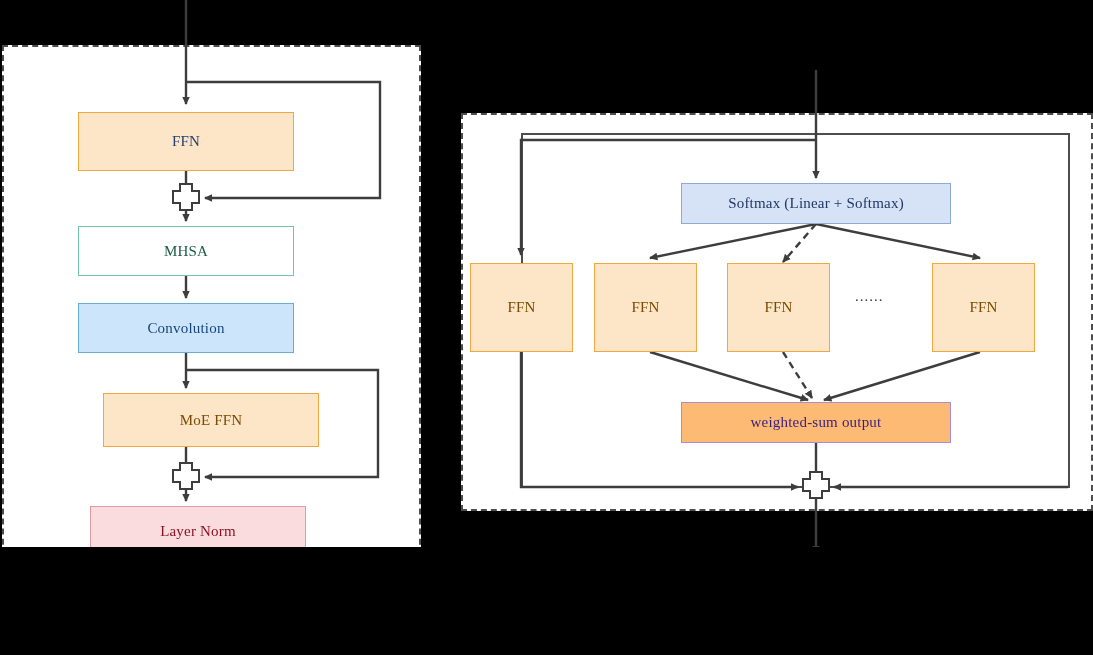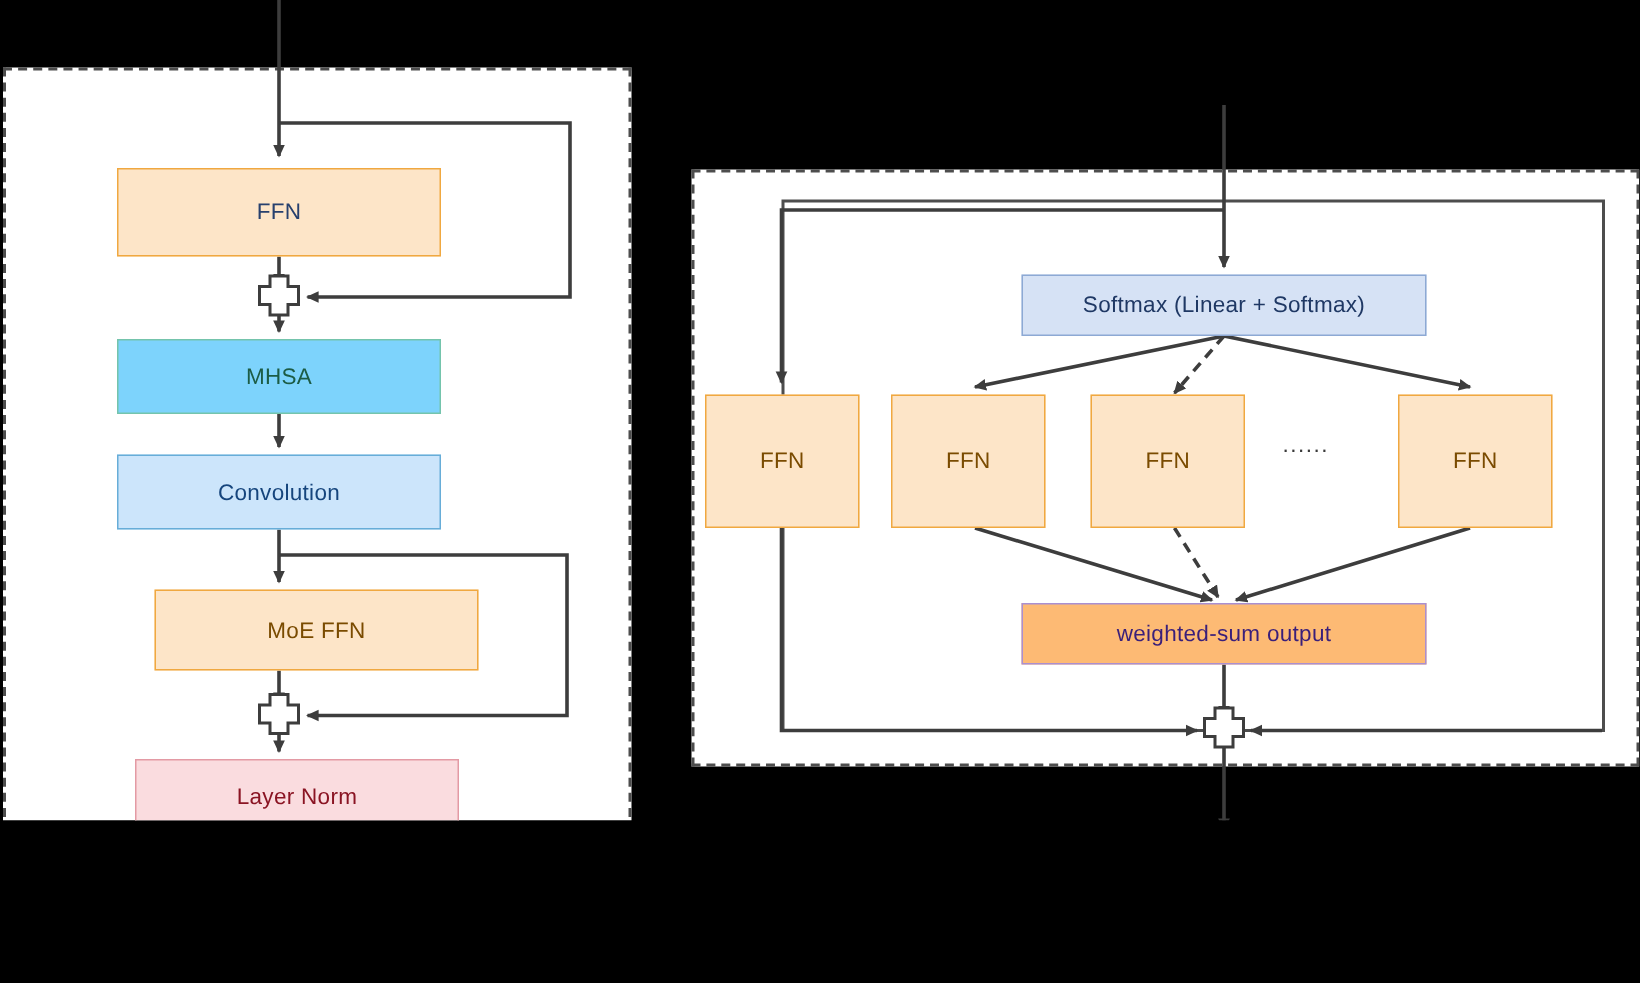--- a/index.html
+++ b/index.html
@@ -1,21 +1,21 @@
 <!DOCTYPE html>
 <html><head>
 <meta charset="utf-8">
 <style>
   html,body{margin:0;padding:0;background:#000;}
   #stage{
     position:relative;
     width:1093px;height:547px;
     background:#000;
     overflow:hidden;
-    font-family:Liberation Sans, sans-serif;
+    font-family:Liberation Serif, serif;
   }
   .panel{
     position:absolute;
     background:#ffffff;
     border:2px dashed #4d4d4d;
     box-sizing:border-box;
   }
   #left-panel{left:2px;top:45px;width:419px;height:550px;}
   #right-panel{left:461px;top:113px;width:632px;height:398px;}
   .inner-rect{
@@ -30,21 +30,21 @@
     display:flex;
     align-items:center;
     justify-content:center;
     font-size:15px;
     letter-spacing:0.2px;
     white-space:nowrap;
   }
   .n-ffn{background:#fde5c8;border:1.5px solid #f0a840;color:#27406e;}
   .n-moe{background:#fde5c8;border:1.5px solid #f0a840;color:#7a4b00;margin-left:25px;}
   .n-expert{background:#fde5c8;border:1.5px solid #f0a840;color:#7a4b00;}
-  .n-mhsa{background:#7dd3fc;border:1.5px solid #74c4ac;color:#1c5c45;}
+  .n-mhsa{background:#ffffff;border:1.5px solid #74c4ac;color:#1c5c45;}
   .n-conv{background:#cce5fb;border:1.5px solid #67add8;color:#16457d;}
   .n-ln{background:#fadcdf;border:1.5px solid #e39aa4;color:#8a1423;}
   .n-router{background:#d6e2f5;border:1.5px solid #8da9d4;color:#1f3864;}
   .n-wsum{background:#fdba74;border:1.5px solid #a98fd1;color:#3a1f7a;}
   .dots{
     position:absolute;font-size:15px;color:#3a3a3a;letter-spacing:1px;
   }
   svg.wires{position:absolute;left:0;top:0;width:1093px;height:655px;overflow:visible;pointer-events:none;}
 </style>
 </head>

